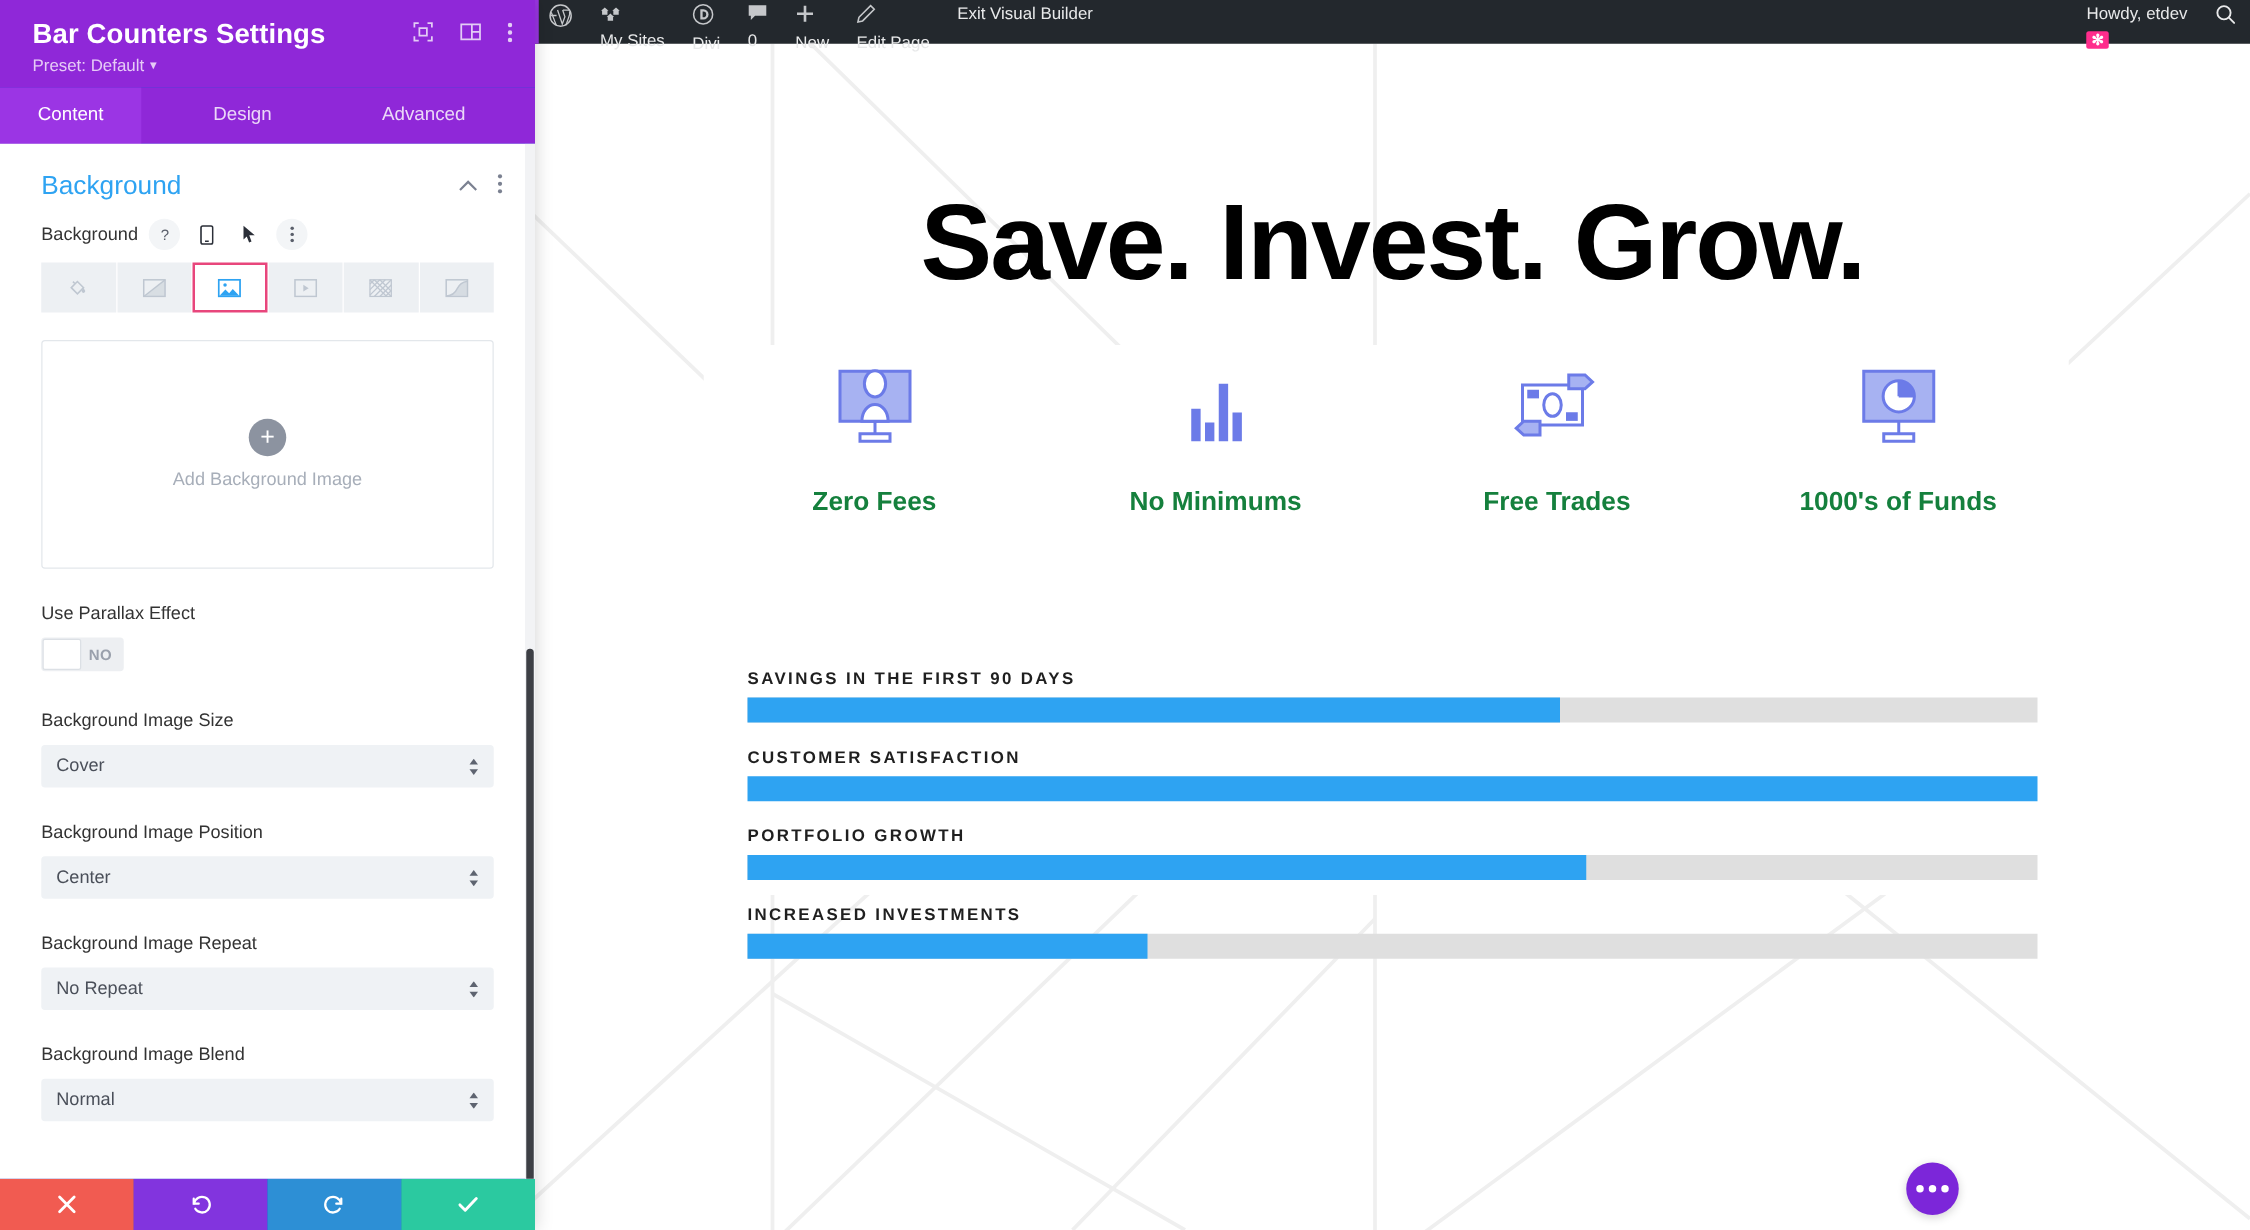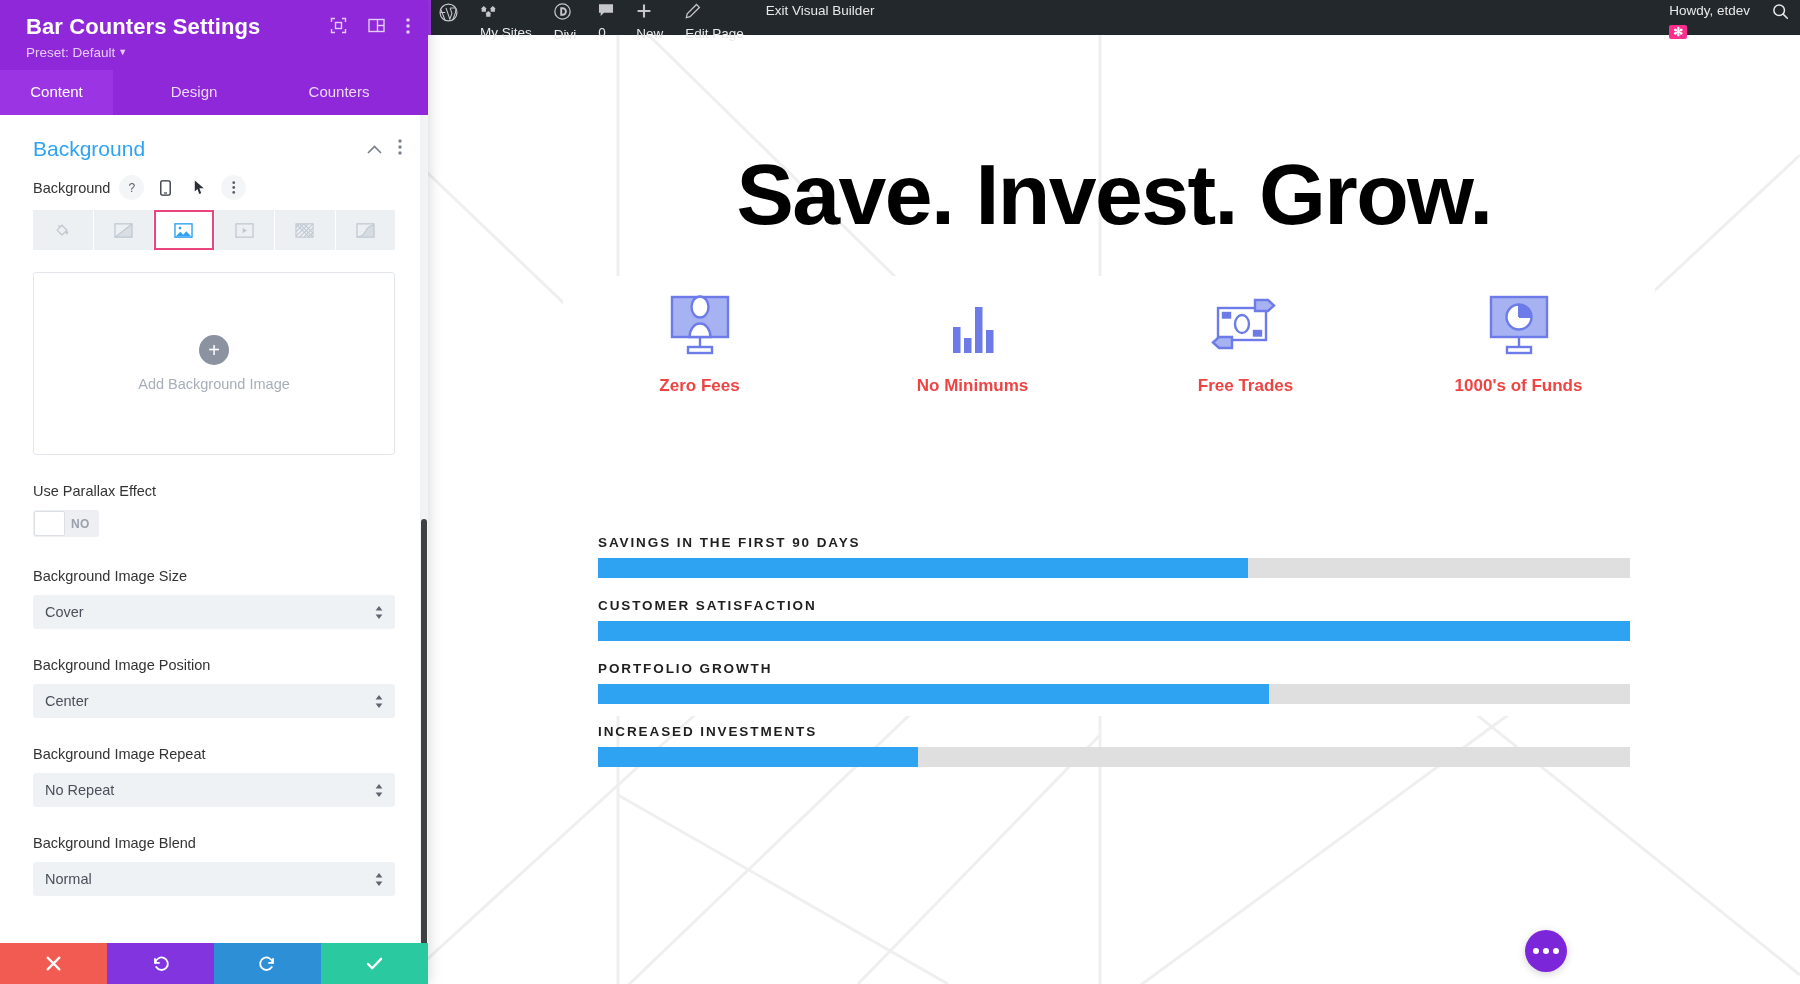--- a/index.html
+++ b/index.html
@@ -189,21 +189,21 @@
     background: #fff;
   }
 
   .features {
     position: absolute; left: 135px; top: 255px; width: 1092px;
     display: flex; justify-content: space-around; align-items: flex-start;
   }
   .feature { width: 230px; text-align: center; }
   .feature .ficon { height: 70px; display: flex; align-items: center; justify-content: center; }
   .feature .flabel {
-    margin-top: 16px; font-size: 17px; font-weight: bold; color: #ef4444;
+    margin-top: 30px; font-size: 21px; font-weight: bold; color: #15803d;
   }
 
   .bars { position: absolute; left: 170px; top: 500px; width: 1032px; }
   .bar-item { margin-bottom: 20px; }
   .bar-title {
     font-size: 13.5px; letter-spacing: 1.9px; color: #1f1f1f;
     font-weight: bold; margin-bottom: 8px;
   }
   .bar-track { height: 20px; background: #DFDFDF; width: 100%; }
   .bar-fill { height: 20px; background: #2EA3F2; }
@@ -255,21 +255,21 @@
               <circle cx="2" cy="8" r="1.8"></circle>
               <circle cx="2" cy="14" r="1.8"></circle>
           </svg>
         </span>
       </div>
     </div>
 
     <div class="panel-tabs">
       <div class="panel-tab tab-content">Content</div>
       <div class="panel-tab tab-design">Design</div>
-      <div class="panel-tab tab-advanced">Counters</div>
+      <div class="panel-tab tab-advanced">Advanced</div>
     </div>
 
     <div class="panel-body">
       <div class="panel-scroll">
 
         <div class="section-head">
           <div class="st">Background</div>
           <div class="sicons">
             <span>
               <svg width="15" height="9" viewBox="0 0 15 9" fill="none" stroke="currentColor" stroke-width="1.7">

